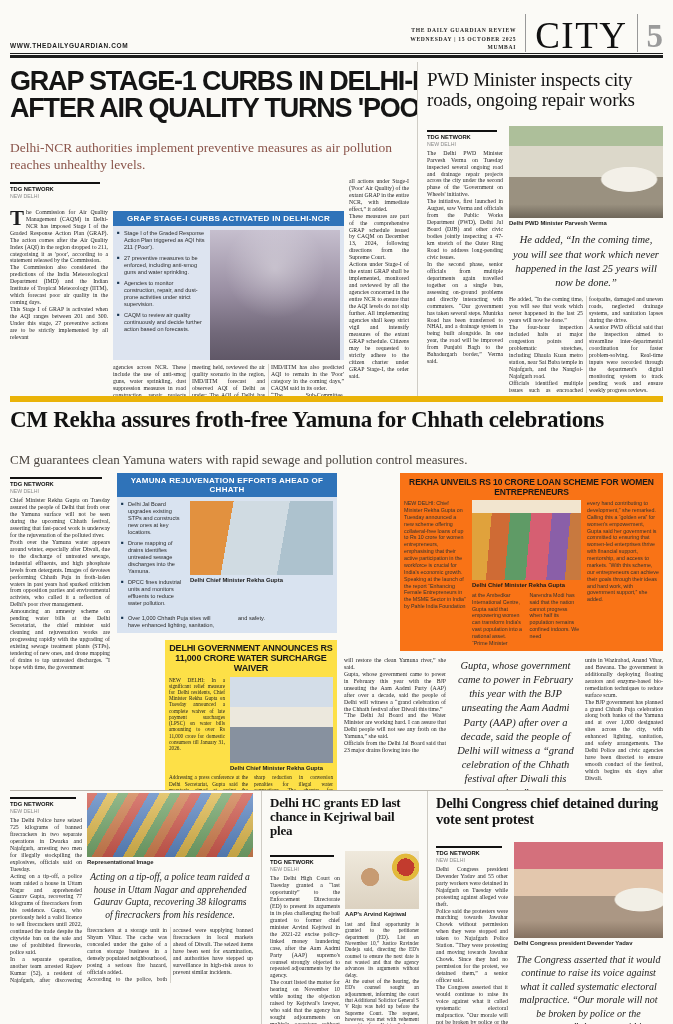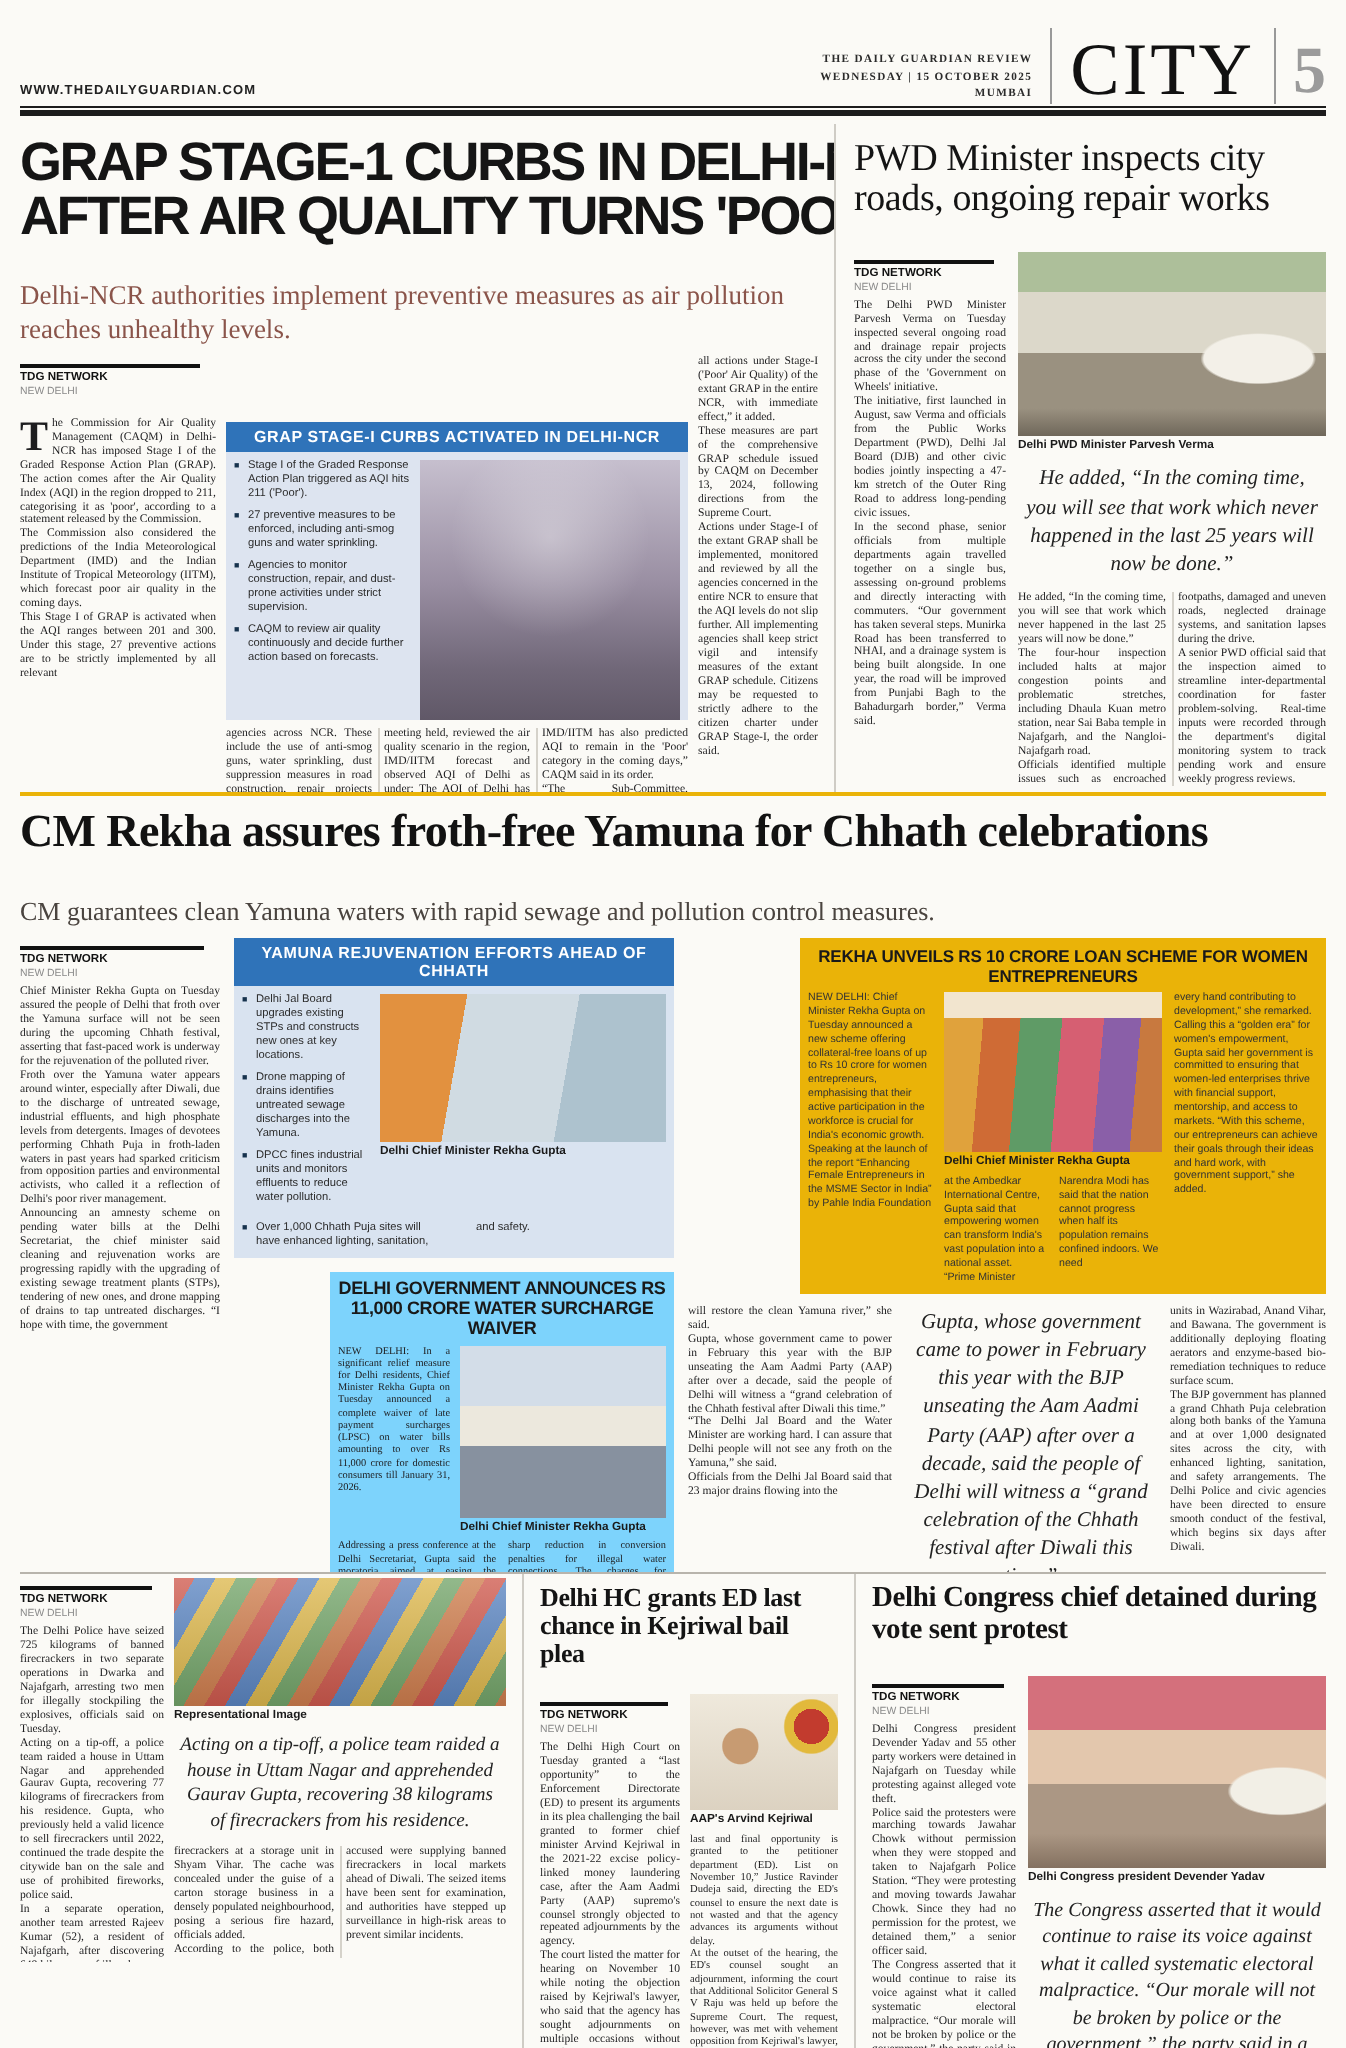--- a/index.html
+++ b/index.html
@@ -57,41 +57,41 @@
   .pwd{overflow:hidden;}
   .pwd-headline{font-size:19px;font-weight:normal;line-height:1.05;color:#141414;margin-top:8px;letter-spacing:-.2px;}
   .pwd-body{display:grid;grid-template-columns:76px 1fr;column-gap:6px;margin-top:2px;height:272px;overflow:hidden;}
   .ph-pwd{height:92px;background:
      radial-gradient(ellipse at 78% 58%,#f3f0e8 0 16%,transparent 17%),
      linear-gradient(180deg,#adbf9a 0 22%,#dcd8ca 22% 55%,#9a9180 55% 85%,#6f675a 100%);}
   .pwd-quote{margin:7px 3px 6px 3px;font-size:10.5px;}
   .pwd-below{column-count:2;column-gap:6px;column-rule:1px solid #d5d2ca;}
 
   
-  .rekha-band{height:388px;border-top:2px solid #eab308;overflow:hidden;}
+  .rekha-band{height:388px;border-top:6px solid #eab308;overflow:hidden;}
   .rekha-headline{font-size:23px;font-weight:bold;letter-spacing:-.3px;color:#121212;
                   margin-top:5px;white-space:nowrap;}
   .rekha-subhead{font-size:13px;color:#4a443f;margin-top:3px;}
   .rekha-grid{display:grid;grid-template-columns:100px 220px 1fr;column-gap:7px;margin-top:5px;height:335px;overflow:hidden;}
   .rekha-colA{overflow:hidden;}
   .mid-boxes{display:flex;flex-direction:column;gap:7px;overflow:hidden;}
   .yamuna-box{background:#d9e3f0;overflow:hidden;}
   .yamuna-body{display:grid;grid-template-columns:64px 1fr;column-gap:5px;padding:4px;}
   .ph-yamuna{height:74px;background:linear-gradient(100deg,#e2913f 0 28%,#d0dbe2 28% 64%,#adc2ce 64% 100%);}
   .yamuna-foot{padding:0 4px 4px 4px;column-count:2;column-gap:8px;}
   .yamuna-foot .infobullets li{margin-bottom:0;}
-  .waiver-box{background:#7dd3fc;padding:4px;overflow:hidden;flex:1;margin-left:48px;}
+  .waiver-box{background:#fde047;padding:4px;overflow:hidden;flex:1;margin-left:48px;}
   .waiver-title{font-family:"Liberation Sans",sans-serif;font-weight:800;font-size:9px;line-height:1.1;
                 letter-spacing:-.2px;text-align:center;color:#191919;margin-bottom:3px;}
   .waiver-body{display:grid;grid-template-columns:56px 1fr;column-gap:5px;}
   .waiver-col1{font-size:5.2px;}
   .ph-waiver{height:86px;background:linear-gradient(180deg,#d3dde8 0 35%,#ece8dd 35% 58%,#87919f 58% 100%);}
   .waiver-below{grid-column:1/3;column-count:2;column-gap:6px;margin-top:3px;font-size:5.2px;}
   .rekha-right{display:flex;flex-direction:column;overflow:hidden;}
-  .women-box{background:#eab308;margin-left:56px;padding:4px;overflow:hidden;}
+  .women-box{background:#f97316;margin-left:56px;padding:4px;overflow:hidden;}
   .women-title{font-family:"Liberation Sans",sans-serif;font-weight:800;font-size:8.5px;
                text-align:center;color:#191919;margin-bottom:3px;letter-spacing:-.1px;}
   .women-body{display:grid;grid-template-columns:62px 1fr 72px;column-gap:6px;}
   .women-col{font-family:"Liberation Sans",sans-serif;font-size:5.3px;line-height:1.3;color:#333;
              text-align:left;white-space:pre-line;overflow:hidden;}
   .ph-women{height:80px;background:
      linear-gradient(180deg,#f2e5cf 0 16%,transparent 16%),
      linear-gradient(95deg,#e0a23c 0 18%,#cf6b35 18% 34%,#5f9b66 34% 52%,#d65f72 52% 70%,#8a5fa8 70% 86%,#c8793f 86% 100%);}
   .women-mid-cols{column-count:2;column-gap:6px;margin-top:3px;}
   .rekha-bottom{display:grid;grid-template-columns:102px 1fr 78px;column-gap:7px;margin-top:6px;flex:1;overflow:hidden;}

